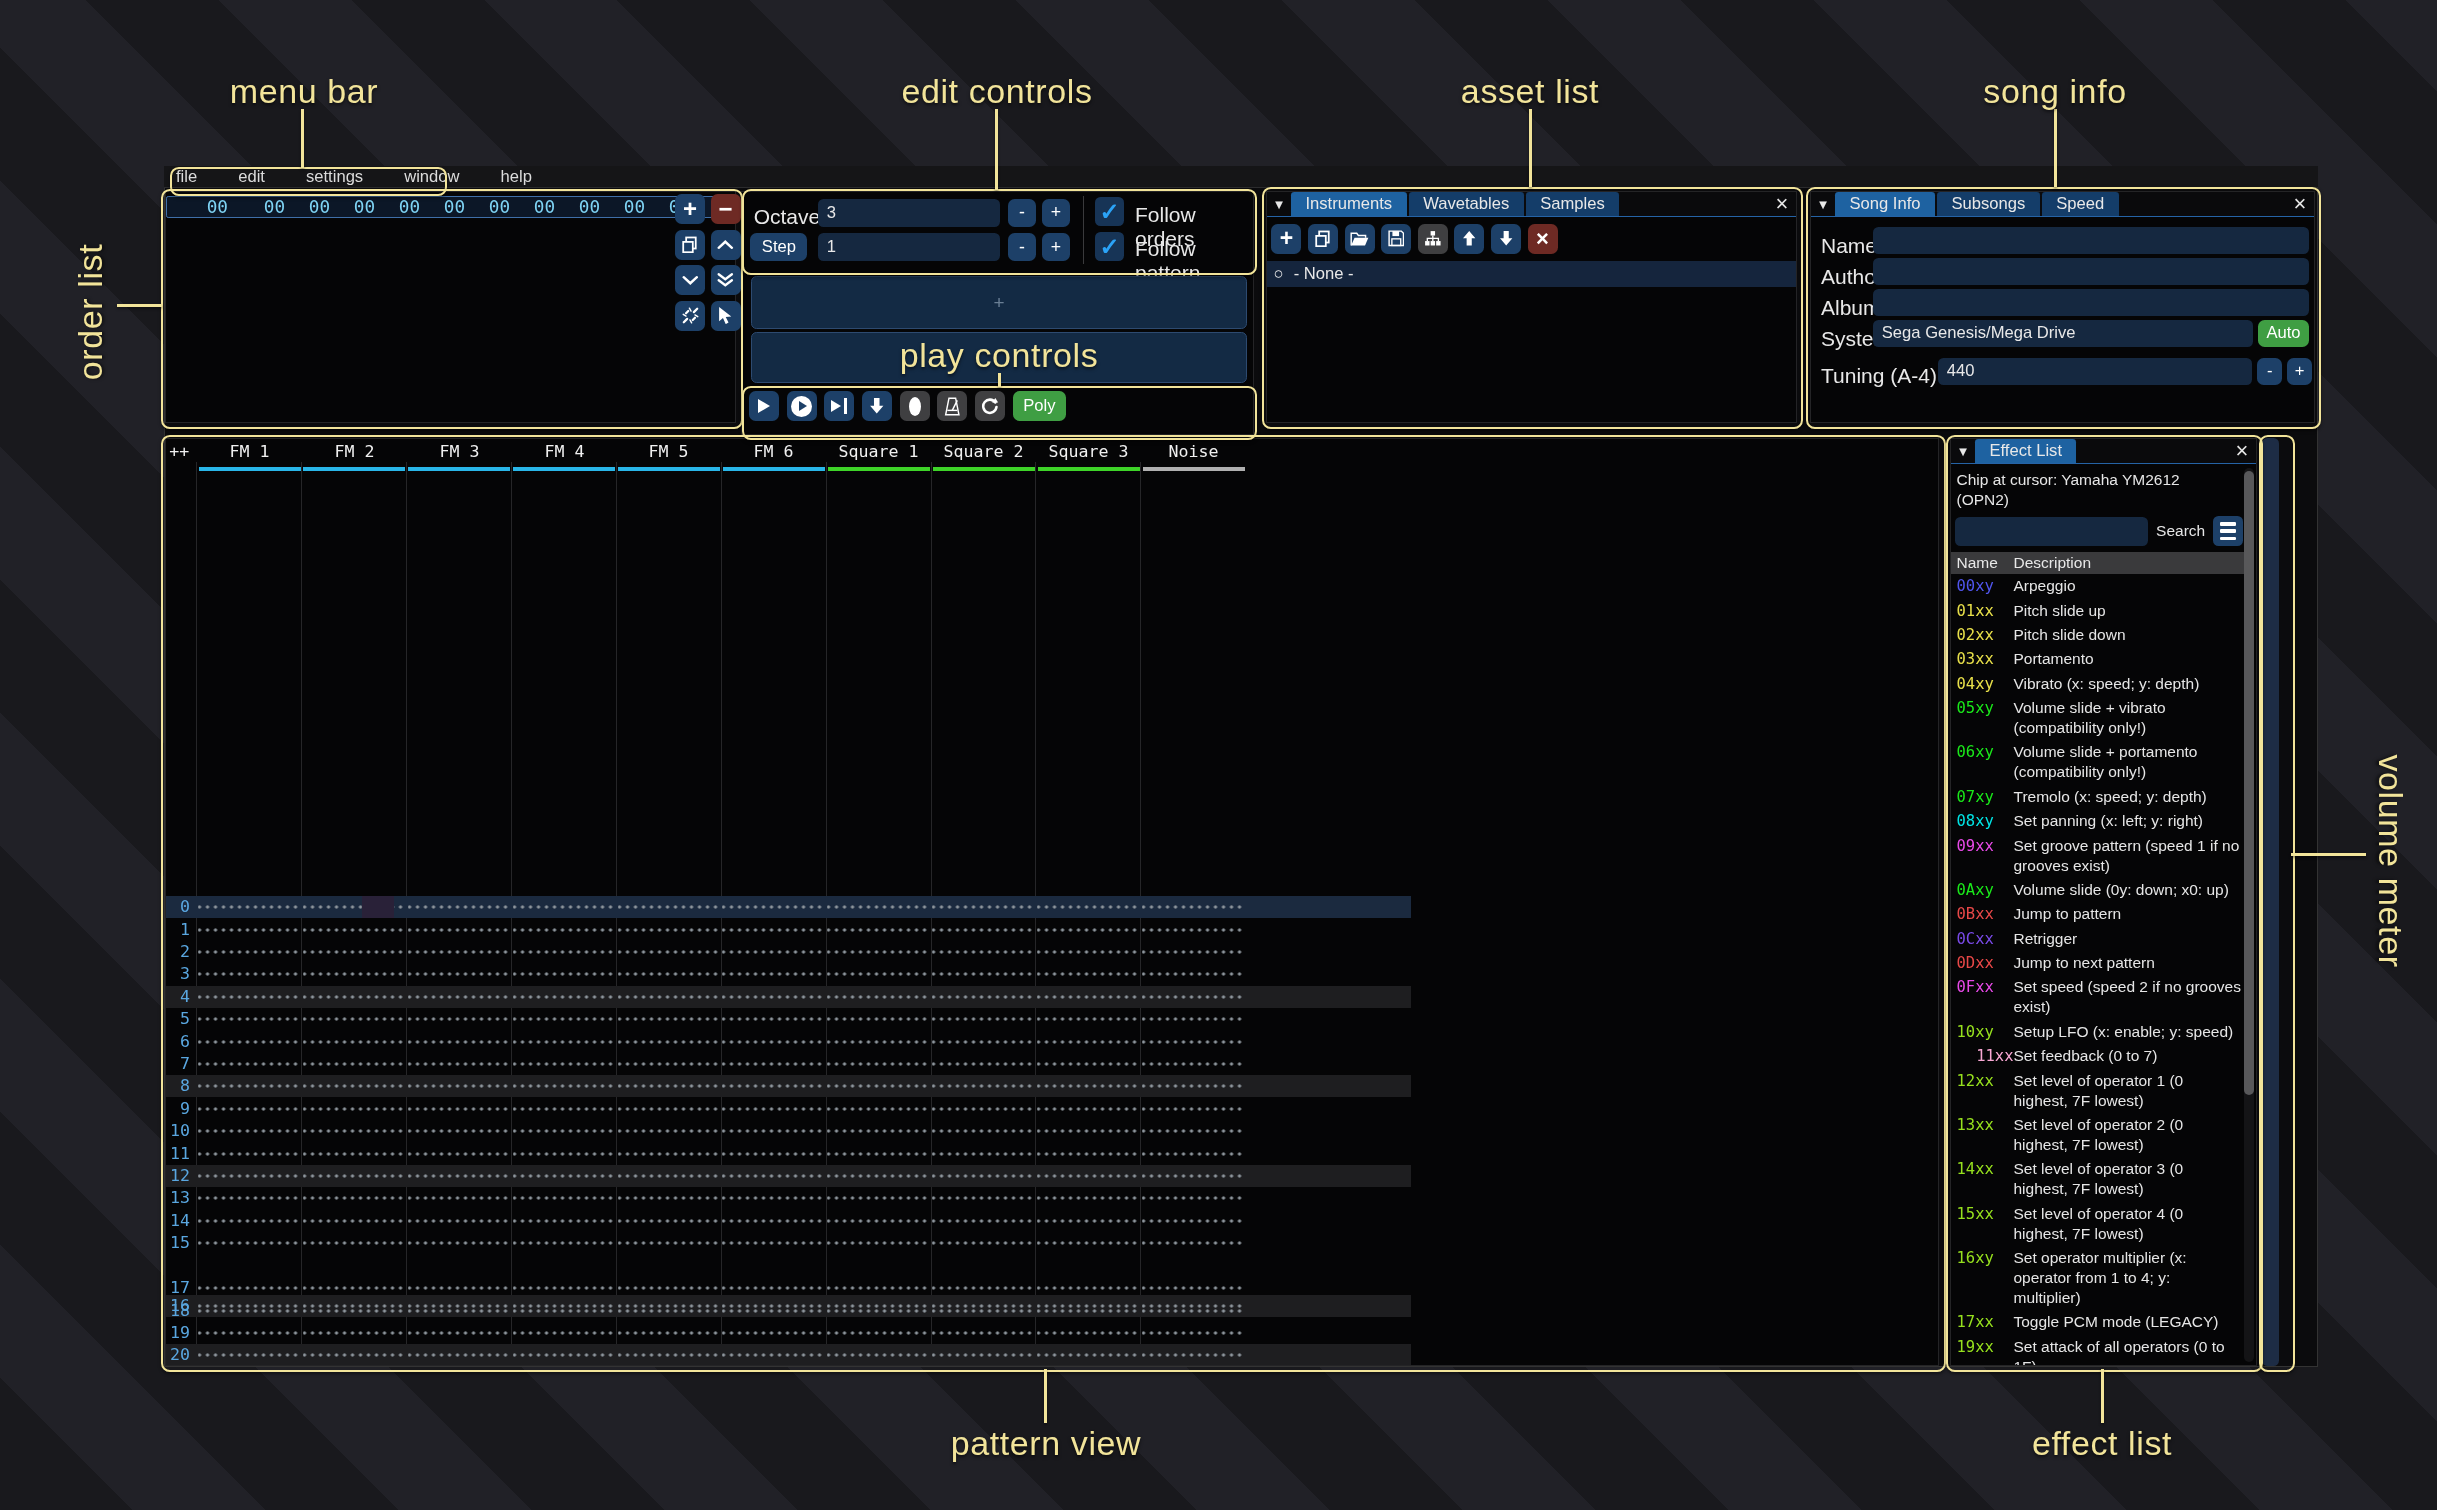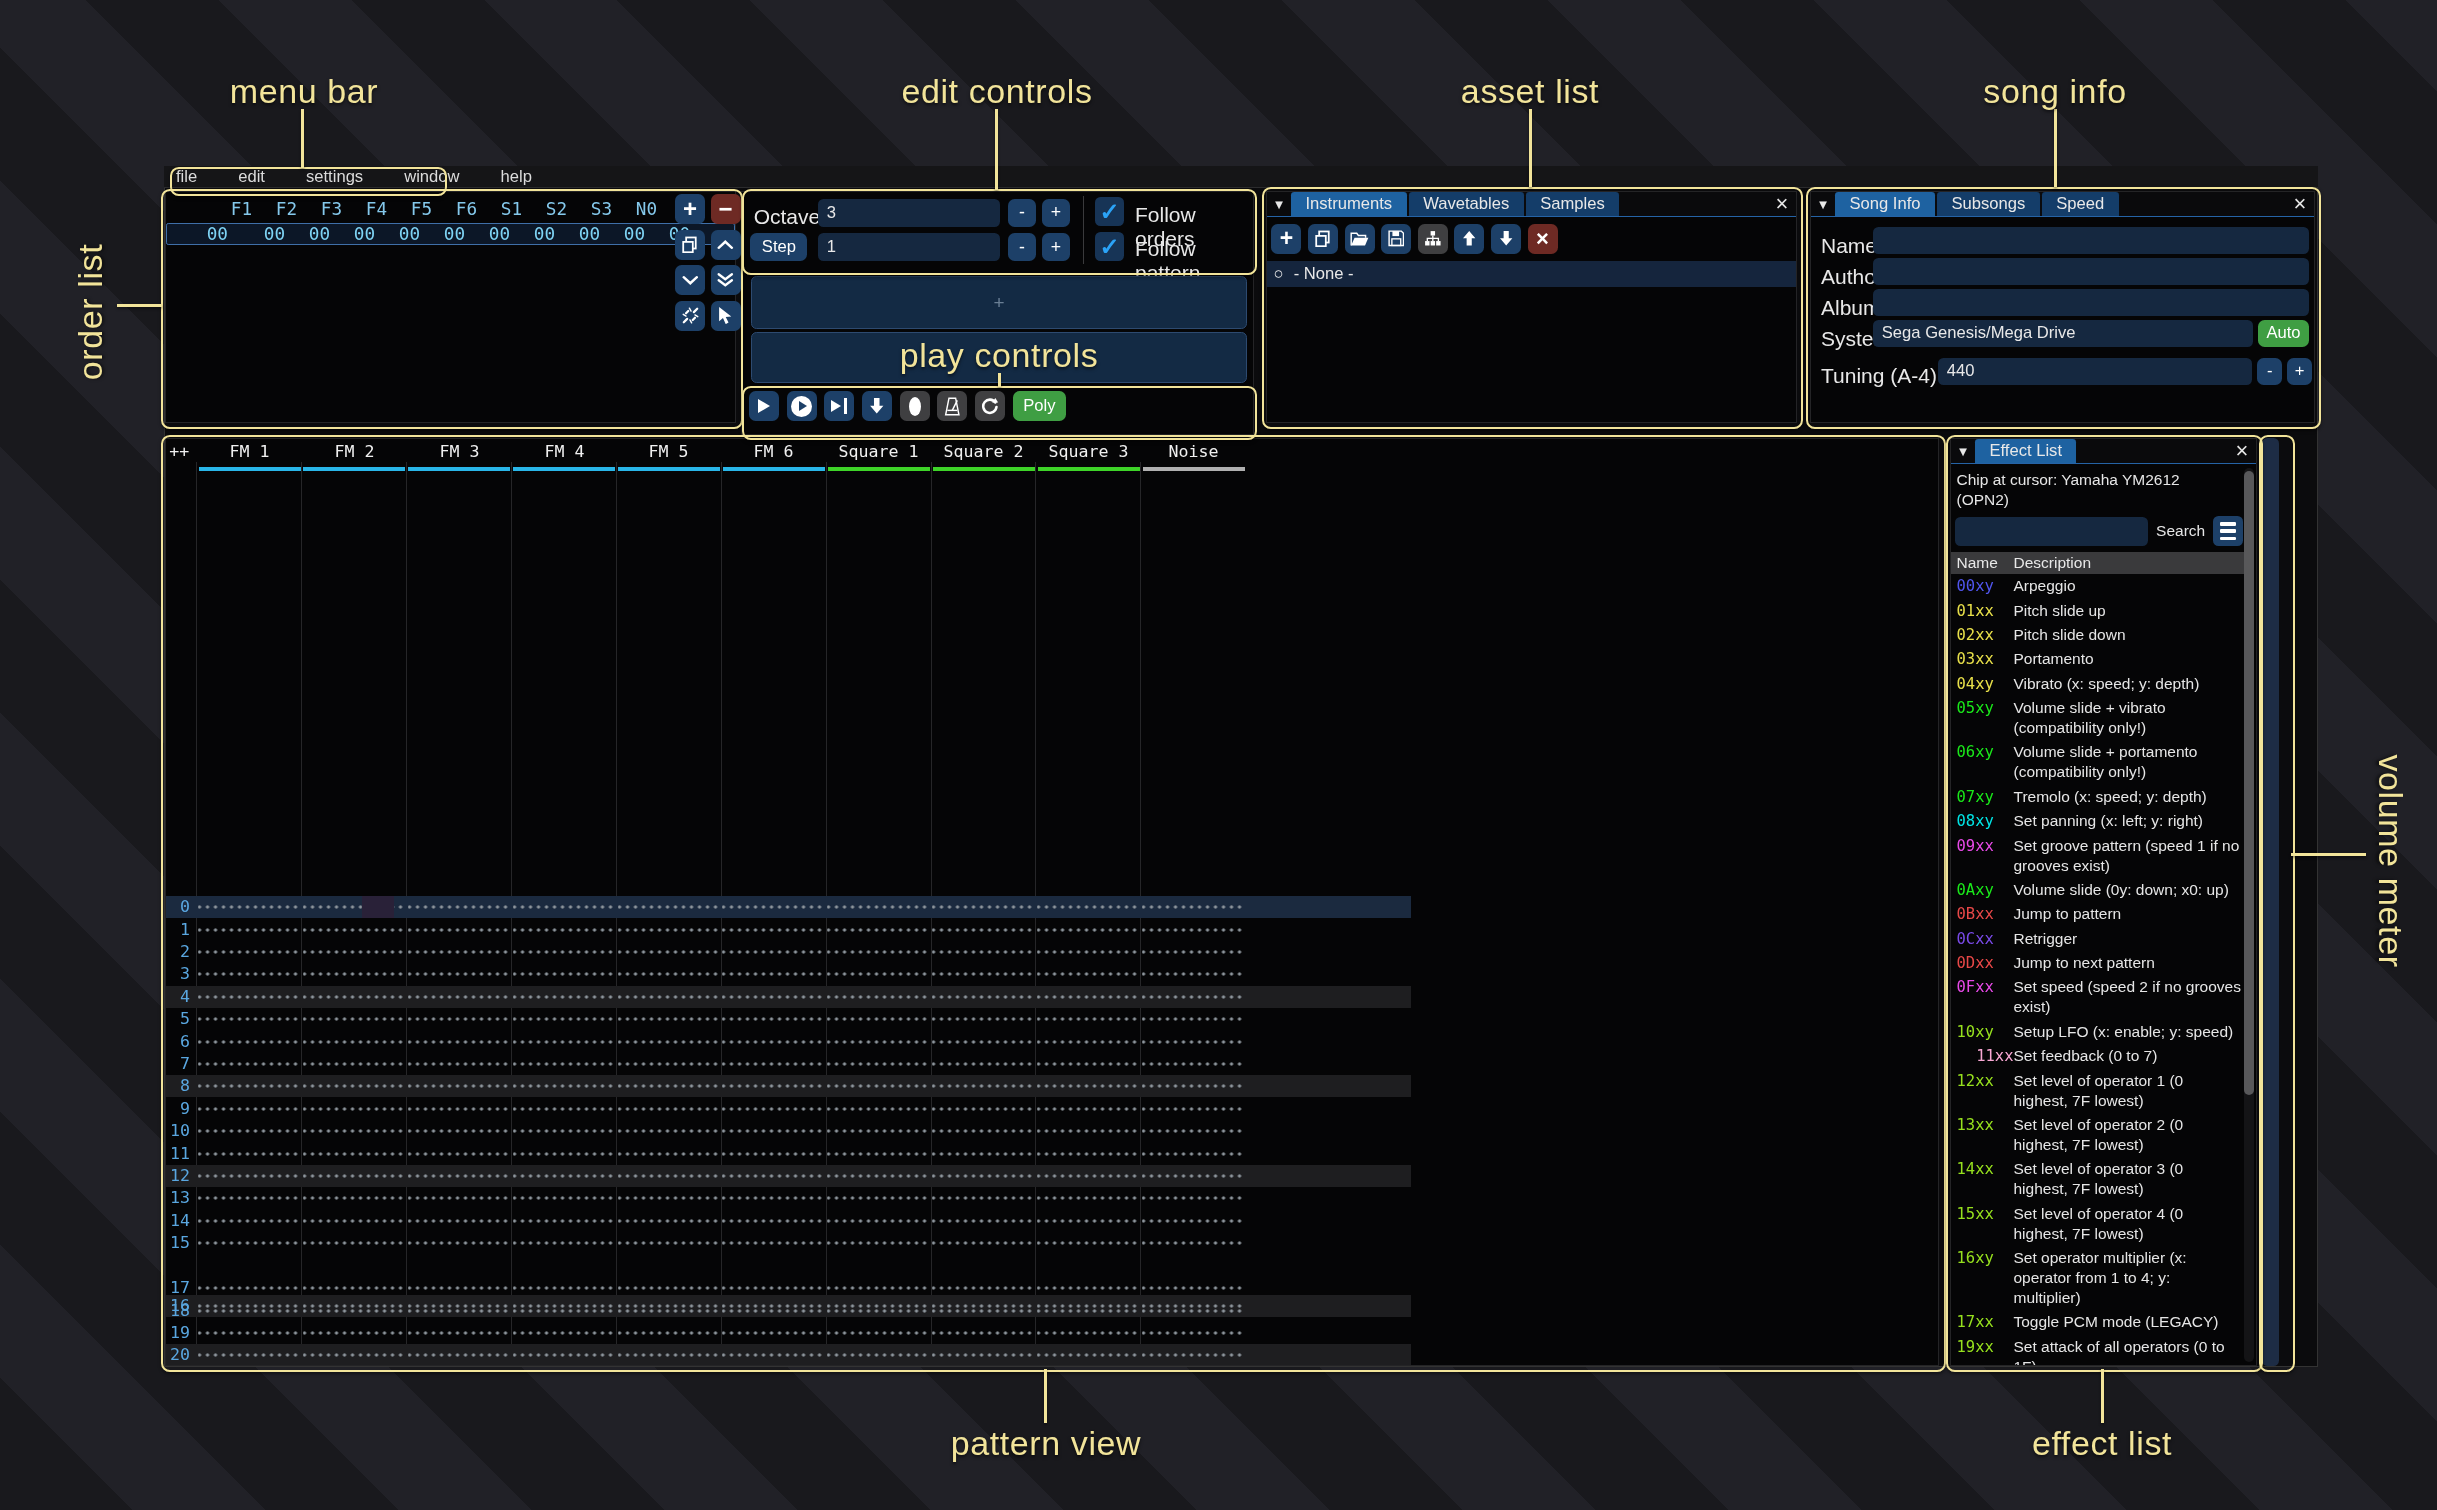--- a/index.html
+++ b/index.html
@@ -77,33 +77,20 @@
 
   <div class="abs menubar" id="menu-items">
       <span>file</span>
       <span>edit</span>
       <span>settings</span>
       <span>window</span>
       <span>help</span>
     </div>
 
   <div class="abs panel" style="left:165px;top:191px;width:571px;height:232px;">
-    <div class="order-head" id="order-head" style="padding-top:6.6px;">
-        <div class="oc idx"></div>
-        <div class="oc">F1</div>
-        <div class="oc">F2</div>
-        <div class="oc">F3</div>
-        <div class="oc">F4</div>
-        <div class="oc">F5</div>
-        <div class="oc">F6</div>
-        <div class="oc">S1</div>
-        <div class="oc">S2</div>
-        <div class="oc">S3</div>
-        <div class="oc">N0</div>
-      </div>
     <div class="order-row order-sel" id="order-row0" style="margin-top:4.4px;">
         <div class="oc idx">00</div>
         <div class="oc">00</div>
         <div class="oc">00</div>
         <div class="oc">00</div>
         <div class="oc">00</div>
         <div class="oc">00</div>
         <div class="oc">00</div>
         <div class="oc">00</div>
         <div class="oc">00</div>

